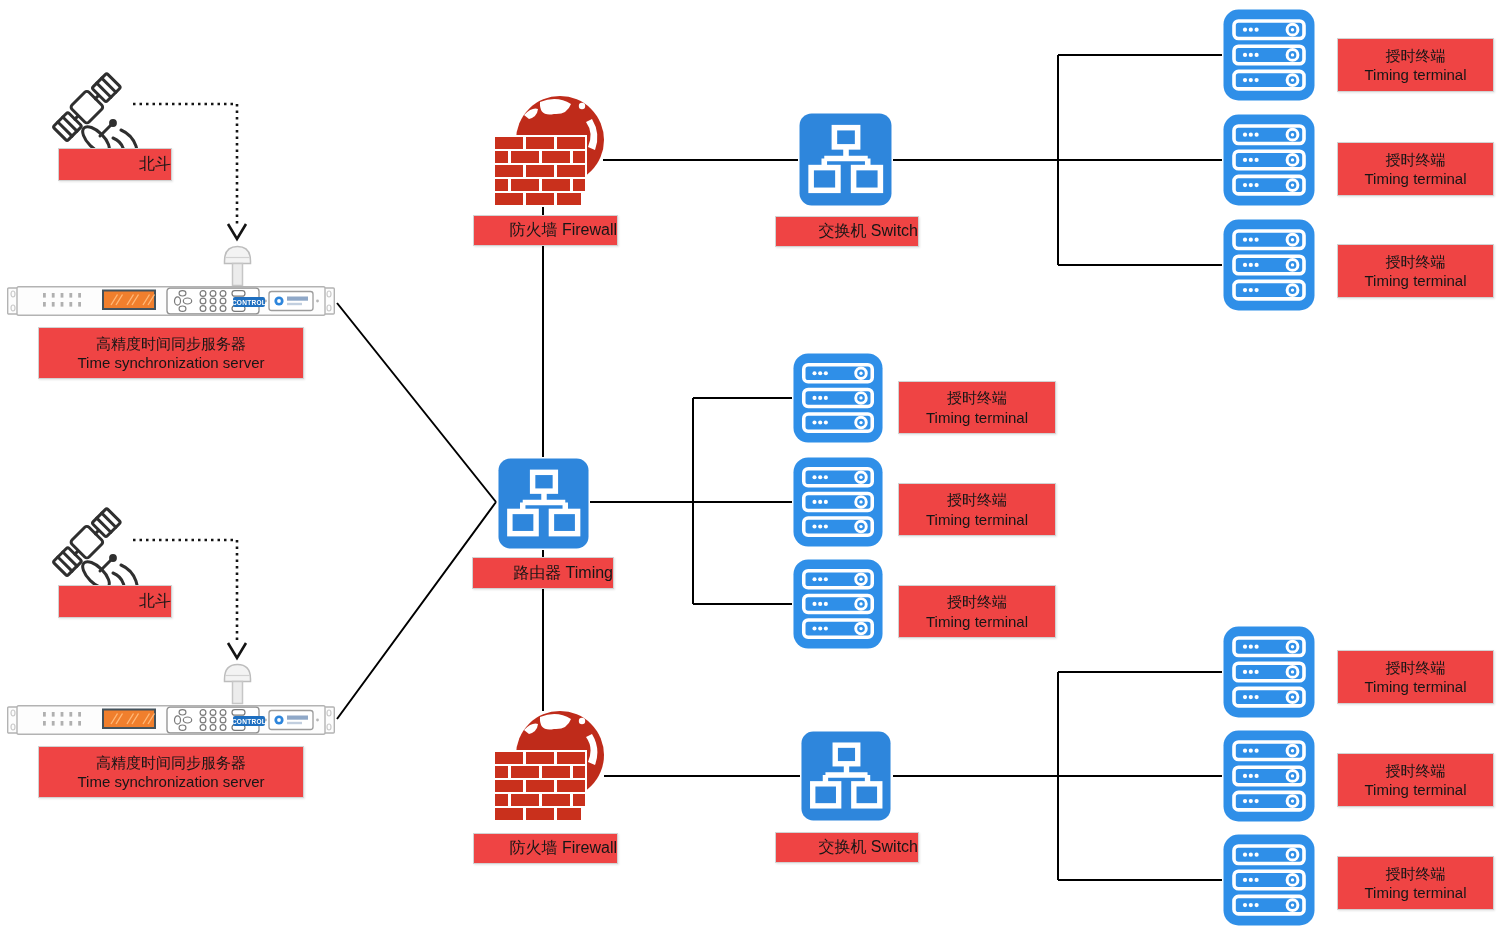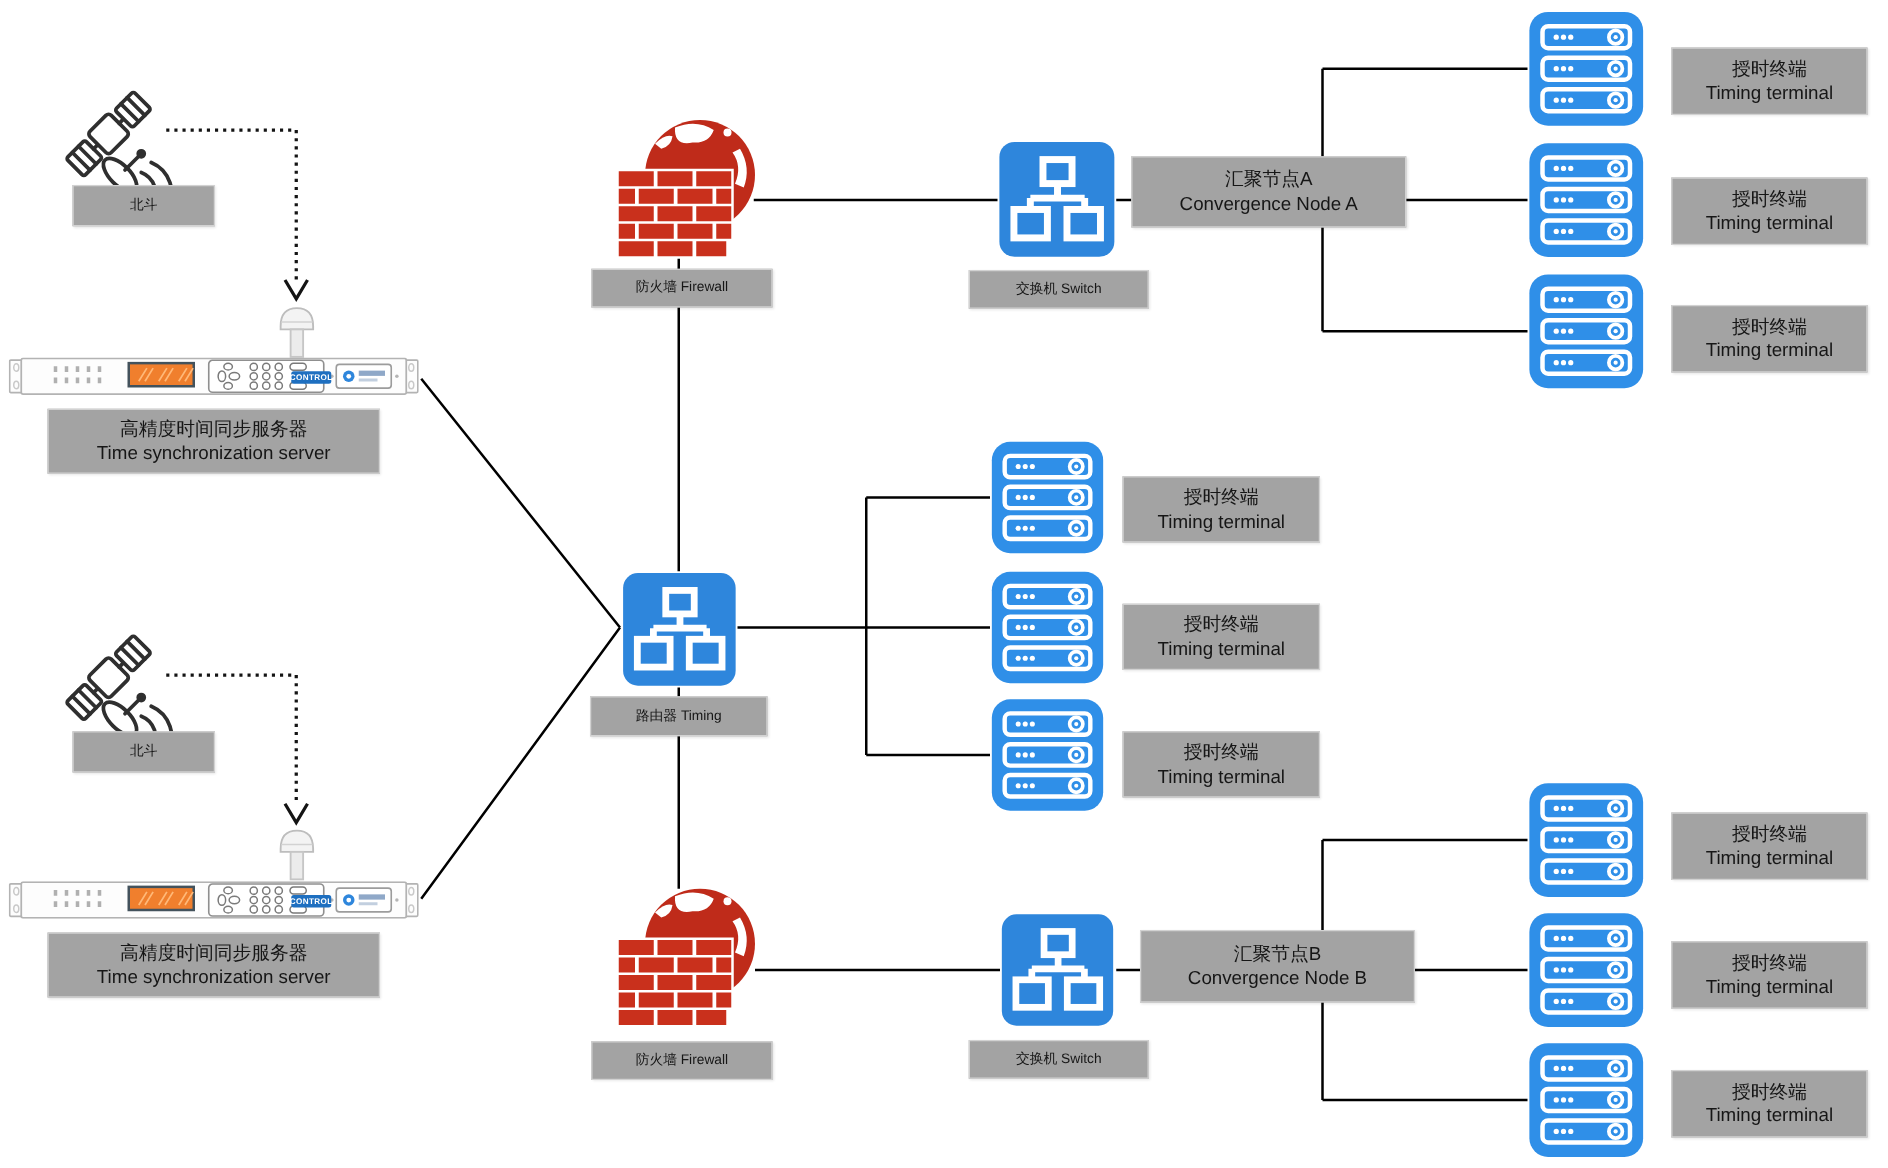--- a/index.html
+++ b/index.html
@@ -3,26 +3,26 @@
 <meta charset="utf-8">
 <style>
   html,body{margin:0;padding:0;background:#fff;}
   .canvas{
     position:relative;width:1510px;height:934px;background:#ffffff;overflow:hidden;
     font-family:"Liberation Sans",sans-serif;color:#1a1a1a;
   }
   svg.icon{position:absolute;z-index:2;display:block;}
   .wires{position:absolute;left:0;top:0;z-index:1;}
   .lbl{
-    position:absolute;z-index:3;background:#a3a3a3;border:1px solid #d2d2d2;
+    position:absolute;z-index:3;background:#ef4444;border:1px solid #d2d2d2;
     box-shadow:1px 1px 2px rgba(0,0,0,.10);
     display:flex;flex-direction:column;align-items:center;justify-content:center;
     text-align:center;font-size:15px;line-height:1.3;color:#161616;
   }
-  .lbl.one{font-size:11px;}
+  .lbl.one{font-size:16px;align-items:flex-end;}
   .lbl span{display:block;white-space:nowrap;}
   .control-chip{
     position:absolute;z-index:4;background:#1e6fc0;color:#ffffff;border-radius:2px;
     font-size:6.5px;font-weight:bold;letter-spacing:.3px;
     display:flex;align-items:center;justify-content:center;
   }
 </style>
 </head>
 <body>
 
@@ -255,24 +255,20 @@
     </svg>
   <div class="lbl one" style="left:473px;top:215px;width:143px;height:29px">
     <span>防火墙 Firewall</span>
   </div>
   <svg class="icon" style="left:798px;top:112px;width:95px;height:95px;color:#2E86DC">
       <use href="#sym-netnode"></use>
     </svg>
   <div class="lbl one" style="left:775px;top:216px;width:142px;height:29px">
     <span>交换机 Switch</span>
   </div>
-  <div class="lbl" style="left:905px;top:125px;width:218px;height:55px">
-    <span>汇聚节点A</span>
-    <span>Convergence Node A</span>
-  </div>
 
   <svg class="icon" style="left:1222px;top:8px;width:94px;height:94px;color:#2F8FE8">
       <use href="#sym-stack"></use>
     </svg>
   <svg class="icon" style="left:1222px;top:113px;width:94px;height:94px;color:#2F8FE8">
       <use href="#sym-stack"></use>
     </svg>
   <svg class="icon" style="left:1222px;top:218px;width:94px;height:94px;color:#2F8FE8">
       <use href="#sym-stack"></use>
     </svg>
@@ -316,24 +312,20 @@
     </svg>
   <div class="lbl one" style="left:473px;top:833px;width:143px;height:29px">
     <span>防火墙 Firewall</span>
   </div>
   <svg class="icon" style="left:800px;top:730px;width:92px;height:92px;color:#2E86DC">
       <use href="#sym-netnode"></use>
     </svg>
   <div class="lbl one" style="left:775px;top:832px;width:142px;height:29px">
     <span>交换机 Switch</span>
   </div>
-  <div class="lbl" style="left:912px;top:744px;width:218px;height:56px">
-    <span>汇聚节点B</span>
-    <span>Convergence Node B</span>
-  </div>
 
   <svg class="icon" style="left:1222px;top:625px;width:94px;height:94px;color:#2F8FE8">
       <use href="#sym-stack"></use>
     </svg>
   <svg class="icon" style="left:1222px;top:729px;width:94px;height:94px;color:#2F8FE8">
       <use href="#sym-stack"></use>
     </svg>
   <svg class="icon" style="left:1222px;top:833px;width:94px;height:94px;color:#2F8FE8">
       <use href="#sym-stack"></use>
     </svg>

